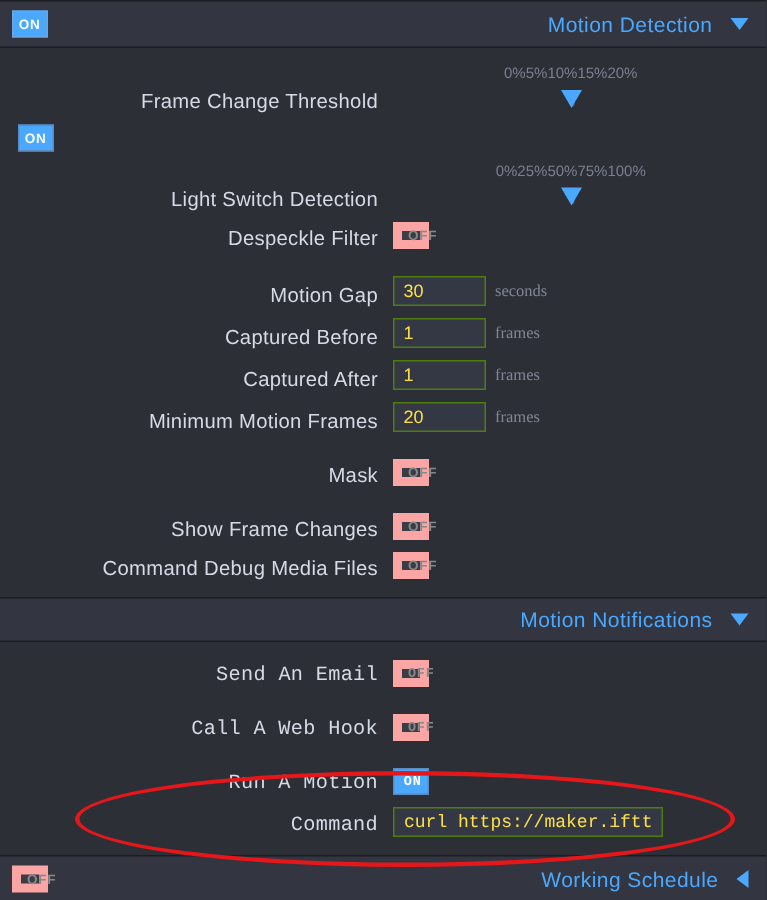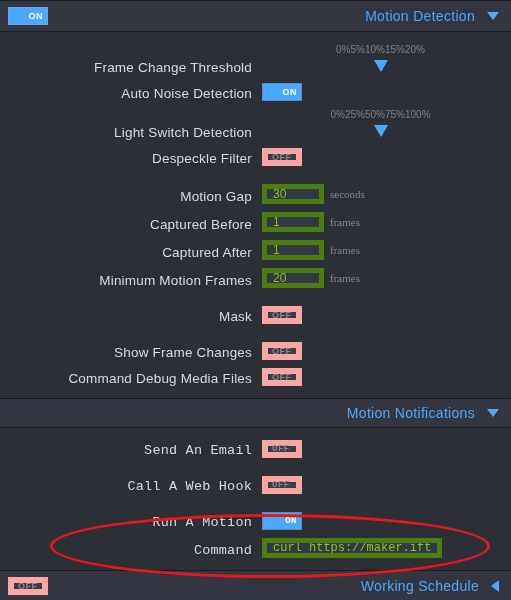--- a/index.html
+++ b/index.html
@@ -39,21 +39,21 @@
     vertical-align: middle;
   }
   .chevron.left {
     border-top: 6px solid transparent;
     border-bottom: 6px solid transparent;
     border-right: 8px solid #4aa8ff;
     border-left: none;
   }
   .toggle {
     position: relative;
-    width: 40px;
+    width: 24px;
     height: 18px;
     background: #4aa8ff;
     border: 1px solid #5e8bbf;
     display: inline-flex;
     align-items: center;
     justify-content: flex-end;
     font-size: 9px;
     font-weight: bold;
     letter-spacing: 0.5px;
     color: #fff;
@@ -132,22 +132,22 @@
     top: -1px;
     width: 0; height: 0;
     border-left: 7px solid transparent;
     border-right: 7px solid transparent;
     border-top: 12px solid #4aa8ff;
     transform: translateX(-7px);
   }
   
   .text-input {
     background: #343844;
-    border: 5px solid #4d7c0f;
-    color: #84cc16;
+    border: 1px solid #4d7c0f;
+    color: #fde047;
     height: 20px;
     padding: 0 6px;
     font-size: 12px;
     font-family: inherit;
     outline: none;
   }
   .text-input.small { width: 62px; }
   .text-input.wide { width: 180px; }
   .unit {
     font-size: 11px;
@@ -187,21 +187,20 @@
       </div>
       <div class="slider">
         <div class="track"></div>
         <div class="track-fill" id="fct-fill" style="width: 12%;"></div>
         <div class="thumb" id="fct-thumb" style="left: 12%;"></div>
       </div>
     </div>
   </div>
 
   <div class="row">
-    <div class="label">Auto Noise Detection</div>
     <div class="control">
       <span class="toggle">ON</span>
     </div>
   </div>
 
   <div class="row">
     <div class="label">Light Switch Detection</div>
     <div class="control slider-wrap">
       <div class="ticks">
         <span>0%</span>

